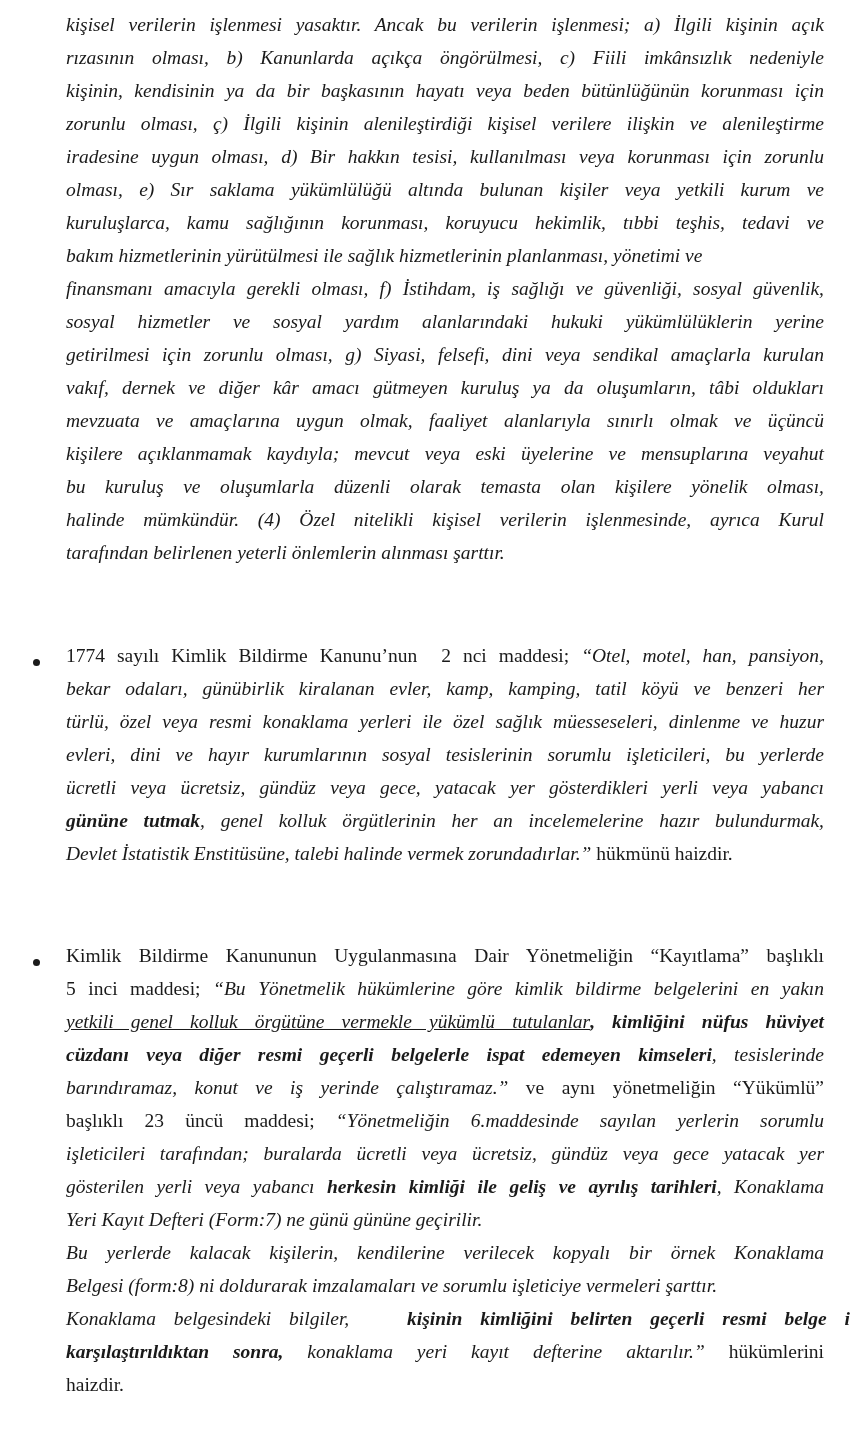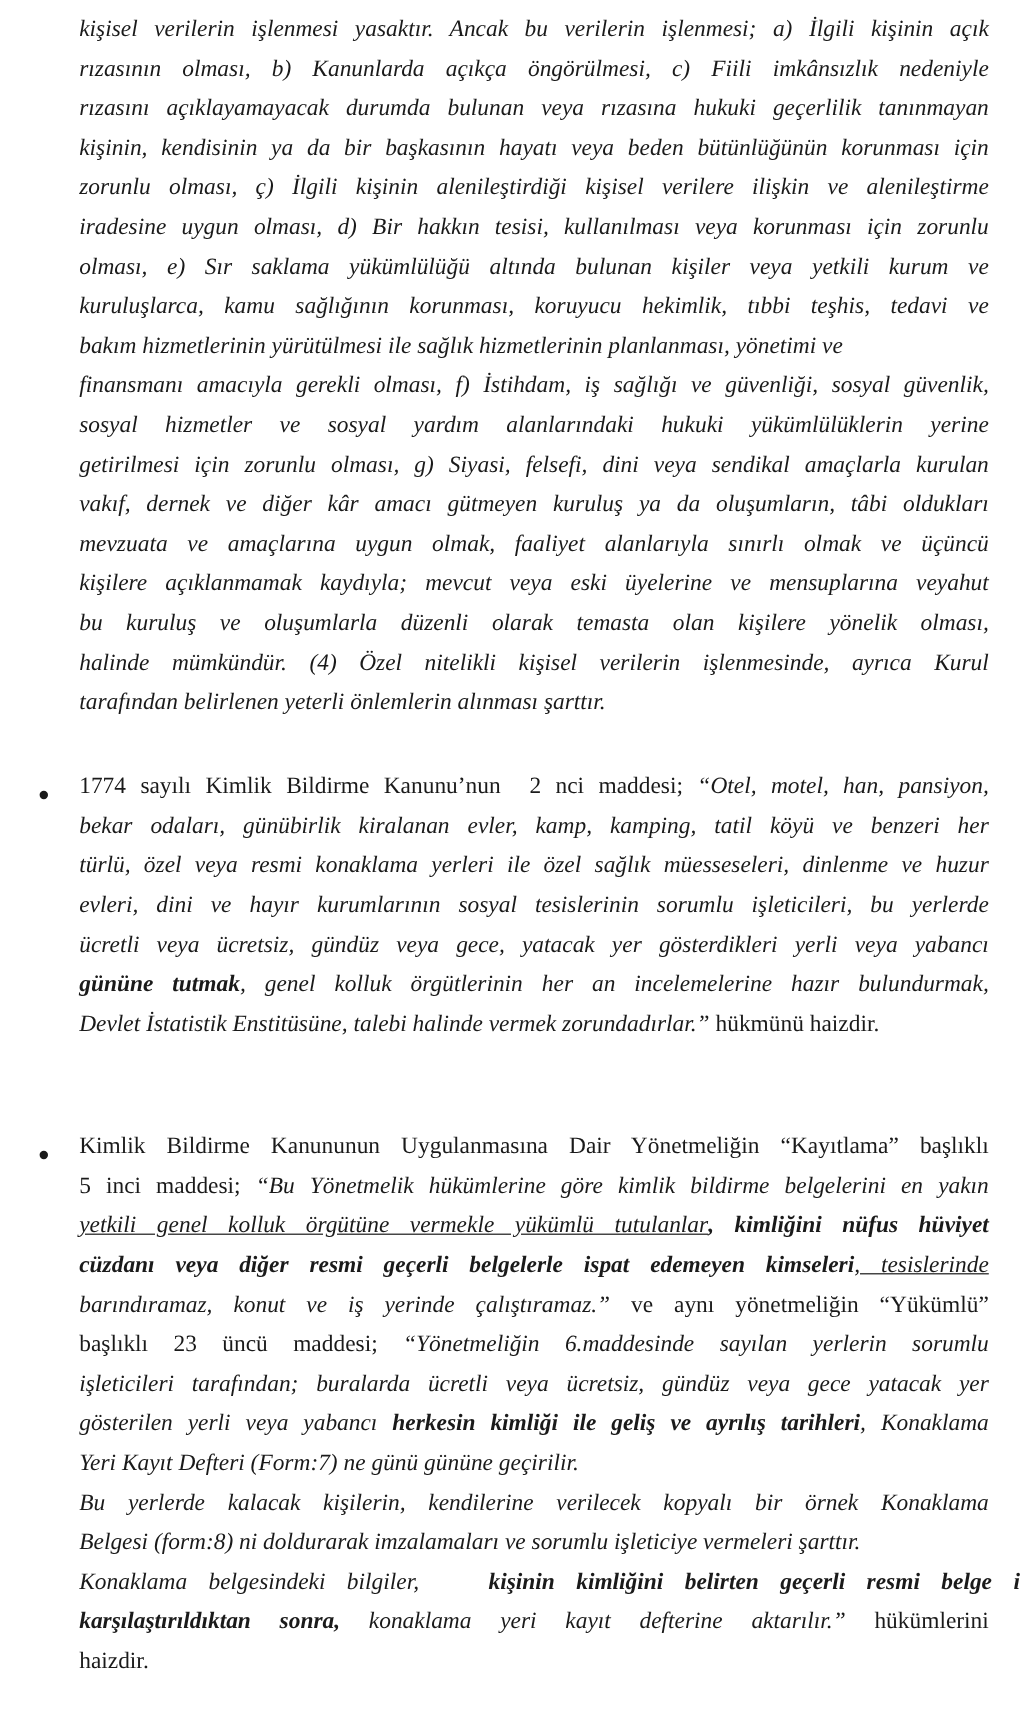--- a/index.html
+++ b/index.html
@@ -24,21 +24,20 @@
   }
   .bullet::before { content: ""; display: block; width: 7px; height: 7px; border-radius: 50%; background: #1a1a1a; margin: 3px auto 0; }
 </style>
 </head>
 <body>
 
 <div class="page">
   <div class="block" id="p1" style="top:8px;">
       <span class="line" style="display: block; word-spacing: 8.87784px;"><span class="i" style="white-space: pre;">kişisel verilerin işlenmesi yasaktır. Ancak bu verilerin işlenmesi; a) İlgili kişinin açık</span></span>
       <span class="line" style="display: block; word-spacing: 12.75px;"><span class="i" style="white-space: pre;">rızasının olması, b) Kanunlarda açıkça öngörülmesi, c) Fiili imkânsızlık nedeniyle</span></span>
-      <span class="line" style="display: block; word-spacing: 9.31836px;"><span class="i" style="white-space: pre;">rızasını açıklayamayacak durumda bulunan veya rızasına hukuki geçerlilik tanınmayan</span></span>
       <span class="line" style="display: block; word-spacing: 6.5767px;"><span class="i" style="white-space: pre;">kişinin, kendisinin ya da bir başkasının hayatı veya beden bütünlüğünün korunması için</span></span>
       <span class="line" style="display: block; word-spacing: 10.3578px;"><span class="i" style="white-space: pre;">zorunlu olması, ç) İlgili kişinin alenileştirdiği kişisel verilere ilişkin ve alenileştirme</span></span>
       <span class="line" style="display: block; word-spacing: 7.8054px;"><span class="i" style="white-space: pre;">iradesine uygun olması, d) Bir hakkın tesisi, kullanılması veya korunması için zorunlu</span></span>
       <span class="line" style="display: block; word-spacing: 11.4062px;"><span class="i" style="white-space: pre;">olması, e) Sır saklama yükümlülüğü altında bulunan kişiler veya yetkili kurum ve</span></span>
       <span class="line" style="display: block; word-spacing: 12.1528px;"><span class="i" style="white-space: pre;">kuruluşlarca, kamu sağlığının korunması, koruyucu hekimlik, tıbbi teşhis, tedavi ve</span></span>
       <span class="line last"><span class="i" style="white-space: pre;">bakım hizmetlerinin yürütülmesi ile sağlık hizmetlerinin planlanması, yönetimi ve</span></span>
       <span class="line" style="display: block; word-spacing: 6.39631px;"><span class="i" style="white-space: pre;">finansmanı amacıyla gerekli olması, f) İstihdam, iş sağlığı ve güvenliği, sosyal güvenlik,</span></span>
       <span class="line" style="display: block; word-spacing: 17.9395px;"><span class="i" style="white-space: pre;">sosyal hizmetler ve sosyal yardım alanlarındaki hukuki yükümlülüklerin yerine</span></span>
       <span class="line" style="display: block; word-spacing: 7.65909px;"><span class="i" style="white-space: pre;">getirilmesi için zorunlu olması, g) Siyasi, felsefi, dini veya sendikal amaçlarla kurulan</span></span>
       <span class="line" style="display: block; word-spacing: 8.28776px;"><span class="i" style="white-space: pre;">vakıf, dernek ve diğer kâr amacı gütmeyen kuruluş ya da oluşumların, tâbi oldukları</span></span>
@@ -58,21 +57,21 @@
       <span class="line" style="display: block; word-spacing: 9.39773px;"><span class="i" style="white-space: pre;">ücretli veya ücretsiz, gündüz veya gece, yatacak yer gösterdikleri yerli veya yabancı</span></span>
       <span class="line" style="display: block; word-spacing: 10.941px;"><span class="i b" style="white-space: pre;">gününe tutmak</span><span class="i" style="white-space: pre;">, genel kolluk örgütlerinin her an incelemelerine hazır bulundurmak,</span></span>
       <span class="line last"><span class="i" style="white-space: pre;">Devlet İstatistik Enstitüsüne, talebi halinde vermek zorundadırlar.”</span><span style="white-space: pre;"> hükmünü haizdir.</span></span>
     </div>
 
   <span class="bullet" style="top:956px;"></span>
   <div class="block" id="b2" style="top:939px;">
       <span class="line" style="display: block; word-spacing: 12.6875px;"><span style="white-space: pre;">Kimlik Bildirme Kanununun Uygulanmasına Dair Yönetmeliğin “Kayıtlama” başlıklı</span></span>
       <span class="line" style="display: block; word-spacing: 7.6804px;"><span style="white-space: pre;">5 inci maddesi; </span><span class="i" style="white-space: pre;">“Bu Yönetmelik hükümlerine göre kimlik bildirme belgelerini en yakın</span></span>
       <span class="line" style="display: block; word-spacing: 12.2101px;"><span class="i" style="white-space: pre; text-decoration: underline;">yetkili genel kolluk örgütüne vermekle yükümlü tutulanlar</span><span class="i b" style="white-space: pre;">, kimliğini nüfus hüviyet</span></span>
-      <span class="line" style="display: block; word-spacing: 12.4965px;"><span class="i b" style="white-space: pre;">cüzdanı veya diğer resmi geçerli belgelerle ispat edemeyen kimseleri</span><span class="i" style="white-space: pre; text-decoration: underline;">, tesislerinde</span></span>
+      <span class="line" style="display: block; word-spacing: 12.4965px;"><span class="i b" style="white-space: pre;">cüzdanı veya diğer resmi geçerli belgelerle ispat edemeyen kimseleri</span><span class="i" style="white-space: pre;">, tesislerinde</span></span>
       <span class="line" style="display: block; word-spacing: 12.5486px;"><span class="i" style="white-space: pre;">barındıramaz, konut ve iş yerinde çalıştıramaz.”</span><span style="white-space: pre;"> ve aynı yönetmeliğin “Yükümlü”</span></span>
       <span class="line" style="display: block; word-spacing: 16.2812px;"><span style="white-space: pre;">başlıklı 23 üncü maddesi; </span><span class="i" style="white-space: pre;">“Yönetmeliğin 6.maddesinde sayılan yerlerin sorumlu</span></span>
       <span class="line" style="display: block; word-spacing: 9.89687px;"><span class="i" style="white-space: pre;">işleticileri tarafından; buralarda ücretli veya ücretsiz, gündüz veya gece yatacak yer</span></span>
       <span class="line" style="display: block; word-spacing: 7.55966px;"><span class="i" style="white-space: pre;">gösterilen yerli veya yabancı </span><span class="i b" style="white-space: pre;">herkesin kimliği ile geliş ve ayrılış tarihleri</span><span class="i" style="white-space: pre;">, Konaklama</span></span>
       <span class="line last"><span class="i" style="white-space: pre;">Yeri Kayıt Defteri (Form:7) ne günü gününe geçirilir.</span></span>
       <span class="line" style="display: block; word-spacing: 14.0295px;"><span class="i" style="white-space: pre;">Bu yerlerde kalacak kişilerin, kendilerine verilecek kopyalı bir örnek Konaklama</span></span>
       <span class="line last"><span class="i" style="white-space: pre;">Belgesi (form:8) ni doldurarak imzalamaları ve sorumlu işleticiye vermeleri şarttır.</span></span>
       <span class="line" style="display: block; word-spacing: 12.967px;"><span class="i" style="white-space: pre;">Konaklama belgesindeki bilgiler, </span><span class="i b" style="white-space: pre; margin-left: 40px;">kişinin kimliğini belirten geçerli resmi belge ile</span></span>
       <span class="line" style="display: block; word-spacing: 19.0647px;"><span class="i b" style="white-space: pre;">karşılaştırıldıktan sonra,</span><span class="i" style="white-space: pre;"> konaklama yeri kayıt defterine aktarılır.”</span><span style="white-space: pre;"> hükümlerini</span></span>
       <span class="line last"><span style="white-space: pre;">haizdir.</span></span>

